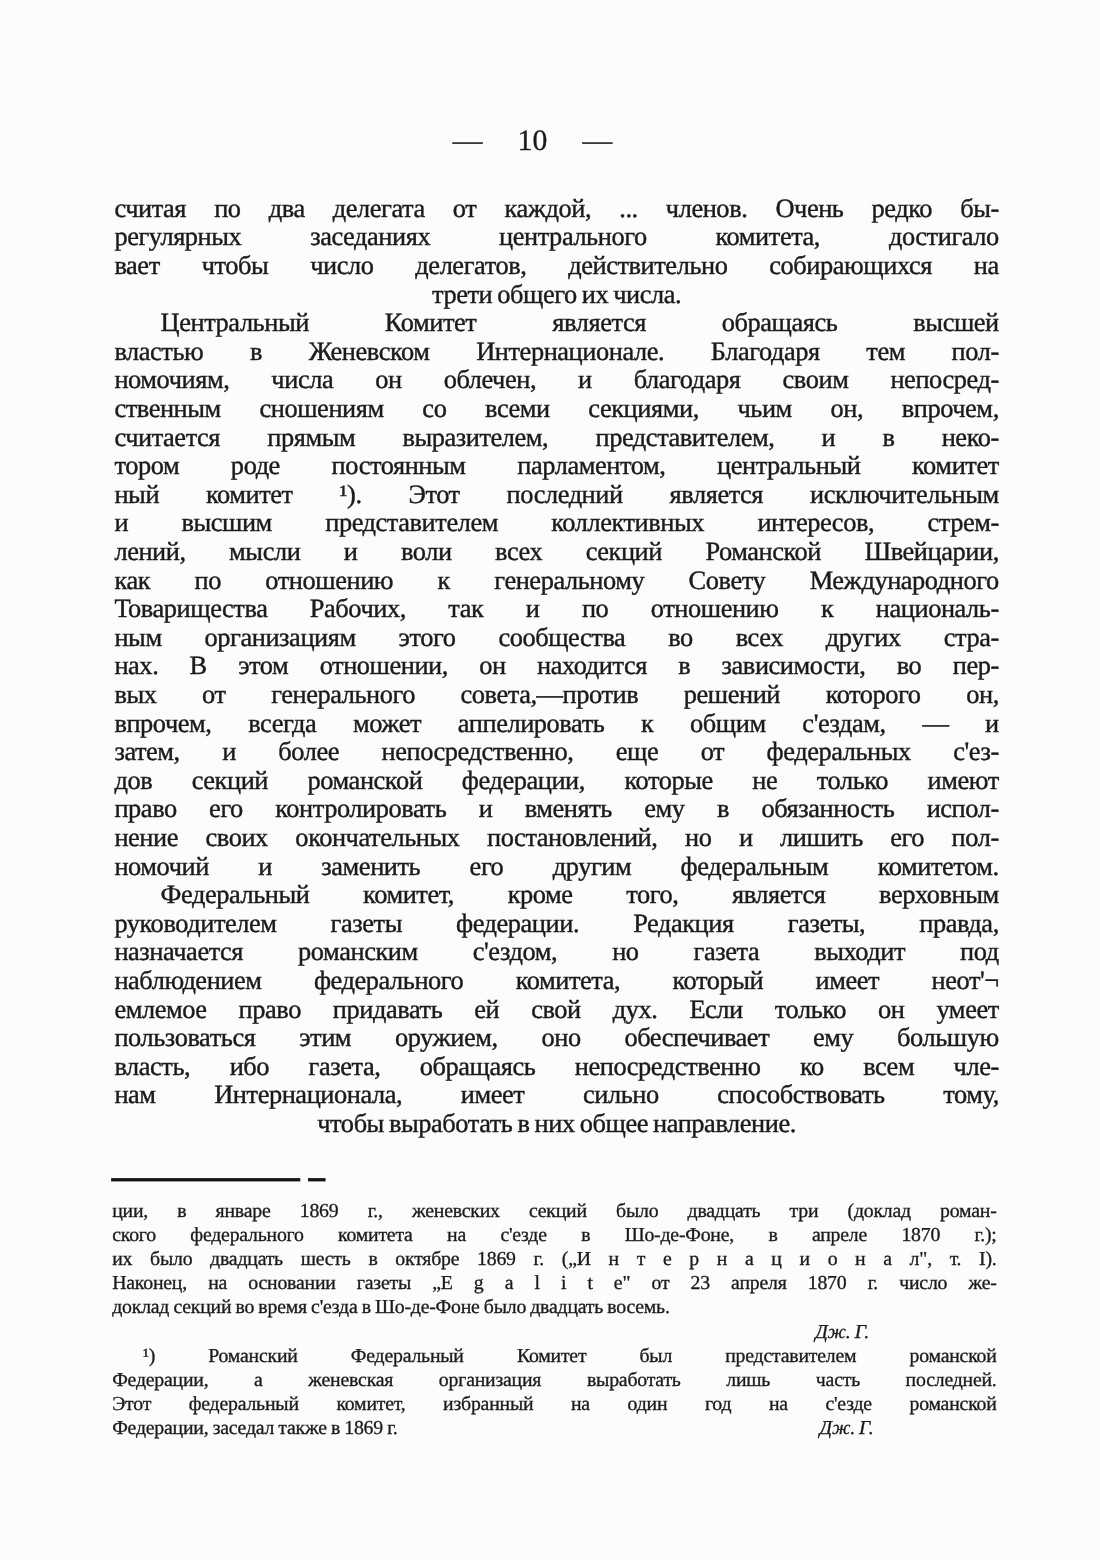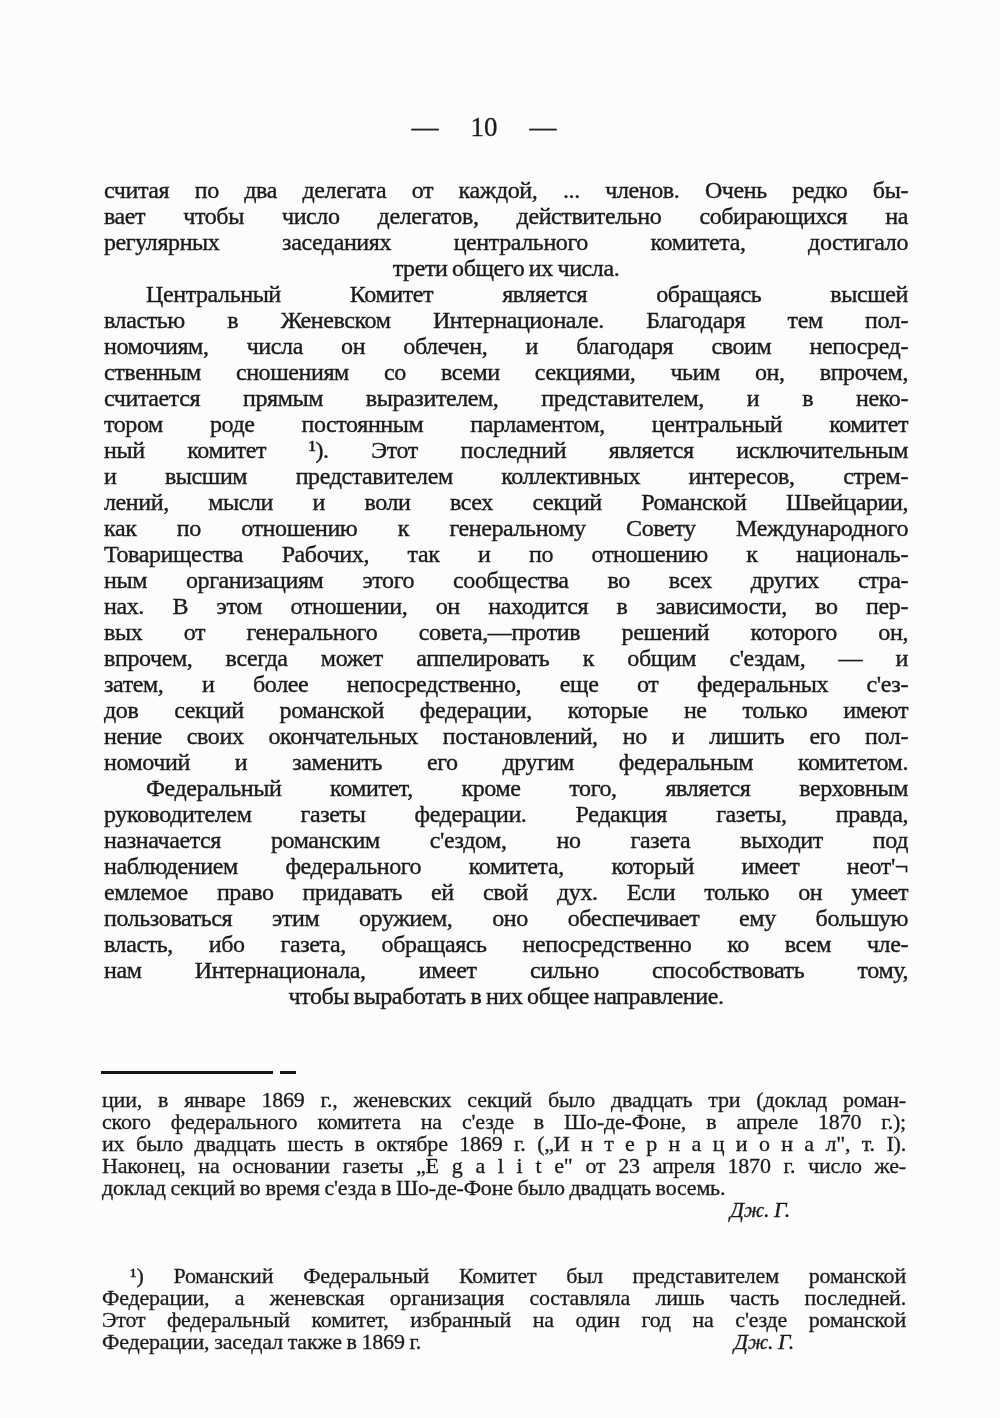--- a/index.html
+++ b/index.html
@@ -27,65 +27,66 @@
   .body-text .ln { height:26px; line-height:26px; white-space:normal;text-align:center; }
   .ln.j  { text-align:justify; text-align-last:justify; }
   .ln.ind { text-indent:42px; }
   .sep {
     position:absolute; left:101px; top:1071px; height:3px; width:210px;
   }
   .sep .bar  { display:inline-block; width:172px; height:3px; background:#161616; vertical-align:top; }
   .sep .dash { display:inline-block; width:16px;  height:3px; background:#161616; vertical-align:top; margin-left:7px; }
   .fnotes {
     position:absolute; left:102px; top:1089px; width:804px;
-    font-size:22px; letter-spacing:-0.2px; word-spacing:-0.5px;
+    font-size:18px; letter-spacing:-0.2px; word-spacing:-0.5px;
     -webkit-text-stroke:0.3px;
   }
   .fnotes .ln { height:22px; line-height:22px; }
-  .ln.fn-ind { text-indent:28px;margin-top:44px; }
+  .ln.fn-ind { text-indent:28px; }
   .sig-line { text-align:right; padding-right:116px; font-style:italic; }
   .rel { position:relative; }
   .abs-sig { position:absolute; right:112px; top:0; font-style:italic; }
 </style>
 </head>
 <body>
 
 <div class="page">
 
   <div class="header">
     <span class="dash">—</span>
     <span class="num">10</span>
     <span class="dash">—</span>
   </div>
 
   <div class="body-text">
     <div>
       <div class="ln j">считая по два делегата от каждой, ... членов. Очень редко бы-</div>
+      <div class="ln j">регулярных заседаниях центрального комитета, достигало</div>
       <div class="ln j">вает чтобы число делегатов, действительно собирающихся на</div>
-      <div class="ln j">регулярных заседаниях центрального комитета, достигало</div>
       <div class="ln">трети общего их числа.</div>
     </div>
     <div>
       <div class="ln j ind">Центральный Комитет является обращаясь высшей</div>
       <div class="ln j">властью в Женевском Интернационале. Благодаря тем пол-</div>
       <div class="ln j">номочиям, числа он облечен, и благодаря своим непосред-</div>
       <div class="ln j">ственным сношениям со всеми секциями, чьим он, впрочем,</div>
       <div class="ln j">считается прямым выразителем, представителем, и в неко-</div>
       <div class="ln j">тором роде постоянным парламентом, центральный комитет</div>
       <div class="ln j">ный комитет ¹). Этот последний является исключительным</div>
       <div class="ln j">и высшим представителем коллективных интересов, стрем-</div>
       <div class="ln j">лений, мысли и воли всех секций Романской Швейцарии,</div>
       <div class="ln j">как по отношению к генеральному Совету Международного</div>
       <div class="ln j">Товарищества Рабочих, так и по отношению к националь-</div>
       <div class="ln j">ным организациям этого сообщества во всех других стра-</div>
       <div class="ln j">нах. В этом отношении, он находится в зависимости, во пер-</div>
       <div class="ln j">вых от генерального совета,—против решений которого он,</div>
       <div class="ln j">впрочем, всегда может аппелировать к общим с'ездам, — и</div>
       <div class="ln j">затем, и более непосредственно, еще от федеральных с'ез-</div>
       <div class="ln j">дов секций романской федерации, которые не только имеют</div>
+      <div class="ln j">право его контролировать и вменять ему в обязанность испол-</div>
       <div class="ln j">нение своих окончательных постановлений, но и лишить его пол-</div>
       <div class="ln j">номочий и заменить его другим федеральным комитетом.</div>
     </div>
     <div>
       <div class="ln j ind">Федеральный комитет, кроме того, является верховным</div>
       <div class="ln j">руководителем газеты федерации. Редакция газеты, правда,</div>
       <div class="ln j">назначается романским с'ездом, но газета выходит под</div>
       <div class="ln j">наблюдением федерального комитета, который имеет неот'¬</div>
       <div class="ln j">емлемое право придавать ей свой дух. Если только он умеет</div>
       <div class="ln j">пользоваться этим оружием, оно обеспечивает ему большую</div>
@@ -101,21 +102,21 @@
     <div>
       <div class="ln j">ции, в январе 1869 г., женевских секций было двадцать три (доклад роман-</div>
       <div class="ln j">ского федерального комитета на с'езде в Шо-де-Фоне, в апреле 1870 г.);</div>
       <div class="ln j">их было двадцать шесть в октябре 1869 г. („И н т е р н а ц и о н а л", т. I).</div>
       <div class="ln j">Наконец, на основании газеты „E g a l i t e" от 23 апреля 1870 г. число же-</div>
       <div class="ln">доклад секций во время с'езда в Шо-де-Фоне было двадцать восемь.</div>
       <div class="ln sig-line">Дж.  Г.</div>
     </div>
     <div>
       <div class="ln j fn-ind">¹) Романский Федеральный Комитет был представителем романской</div>
-      <div class="ln j">Федерации, а женевская организация составляла лишь часть последней.</div>
+      <div class="ln j">Федерации, а женевская организация выработать лишь часть последней.</div>
       <div class="ln j">Этот федеральный комитет, избранный на один год на с'езде романской</div>
       <div class="ln rel">
         <span>Федерации, заседал также в 1869 г.</span>
         <span class="abs-sig">Дж.  Г.</span>
       </div>
     </div>
   </div>
 
 </div>
 

